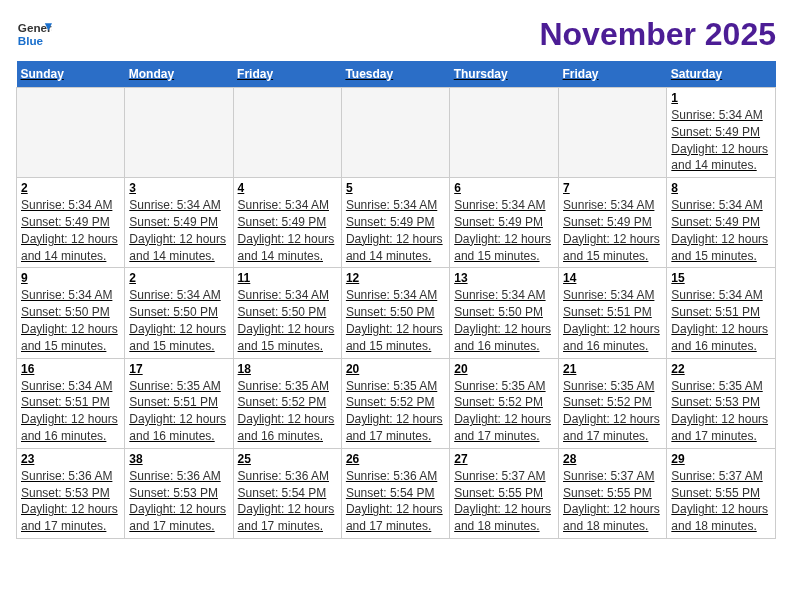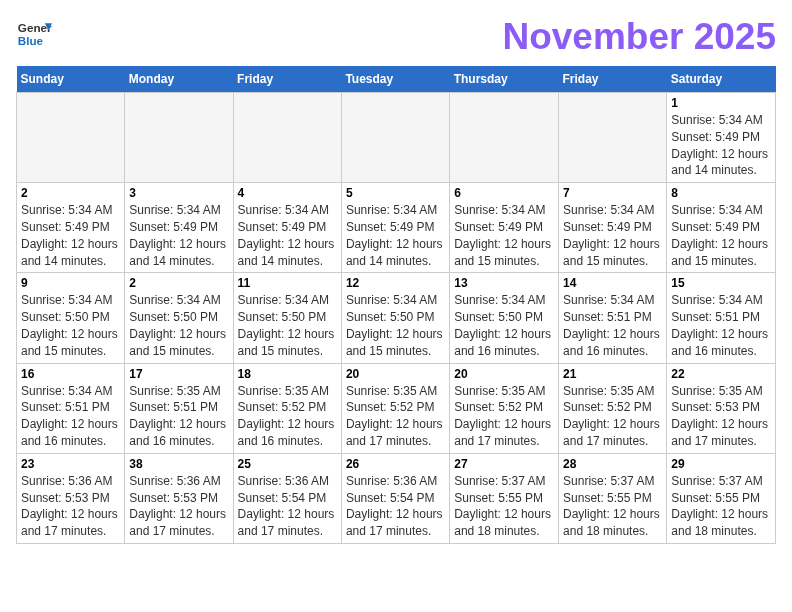--- a/index.html
+++ b/index.html
@@ -22,32 +22,33 @@
       gap: 4px;
     }
     .logo-icon {
       width: 36px;
       height: 36px;
     }
     .title-block {
       text-align: right;
     }
     .month-title {
-      font-size: 37px;
+      font-size: 32px;
       font-weight: bold;
-      color: #8b5cf6;
+      color: #4c1d95;
     }
     .location {
       font-size: 14px;
       color: #555;
     }
     table {
       width: 100%;
       border-collapse: collapse;
       font-size: 11px;
+      text-decoration: underline;
     }
     th {
       background: #2b6ec7;
       color: #fff;
       padding: 6px 4px;
       text-align: left;
       font-size: 12px;
       font-weight: bold;
     }
     td {

